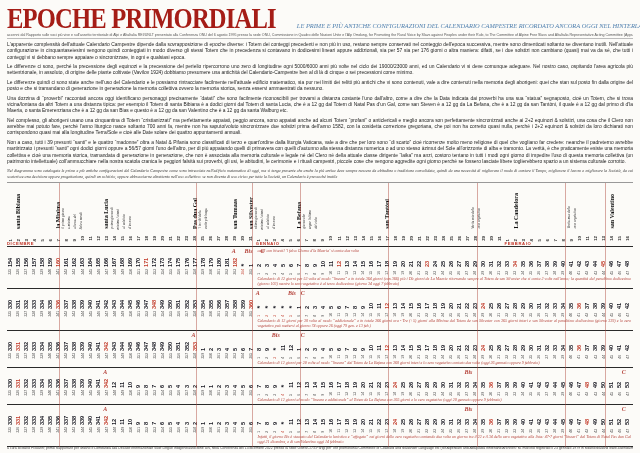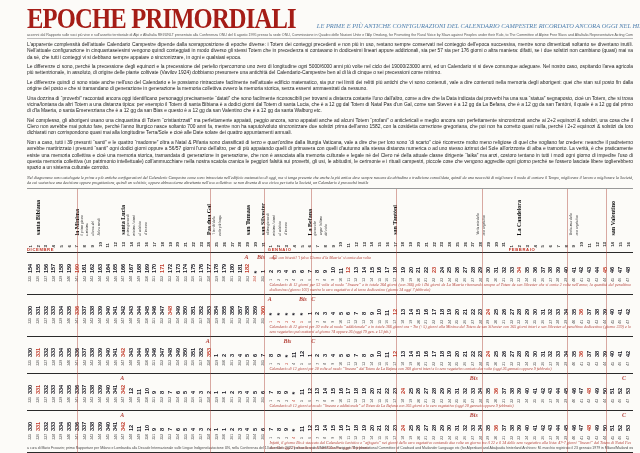--- a/index.html
+++ b/index.html
@@ -1,17 +1,17 @@
 <!DOCTYPE html>
 <html><head>
 <meta charset="utf-8">
 <style>
   html,body{margin:0;padding:0;}
   body{width:640px;height:453px;overflow:hidden;background:#fcfbf8;font-family:"Liberation Sans",sans-serif;color:#1c1c1c;position:relative;}
-  .page{position:absolute;inset:0;padding:5px 7px 10px 7px;box-sizing:border-box;margin-left:20px;}
+  .page{position:absolute;inset:0;padding:5px 7px 10px 7px;box-sizing:border-box;}
 
   
   .header-row{display:flex;align-items:flex-end;gap:6px;}
   .title{font-family:"Liberation Serif",serif;font-weight:bold;font-size:30px;line-height:0.88;color:#a51d17;letter-spacing:-1px;transform:scaleX(0.82);transform-origin:left bottom;white-space:nowrap;}
   .subtitle{font-family:"Liberation Serif",serif;font-style:italic;font-size:6.4px;color:#4e7fae;line-height:1.05;padding-bottom:2px;margin-left:-44px;white-space:nowrap;}
   .credit{font-size:3.6px;color:#555;white-space:nowrap;overflow:hidden;margin-top:1.5px;border-bottom:0.5px solid #bbb;padding-bottom:1px;}
 
   
   .bodytext{margin-top:3px;}
   .bodytext p{margin:0 0 3px 0;font-size:4.9px;line-height:1.3;text-align:justify;}

